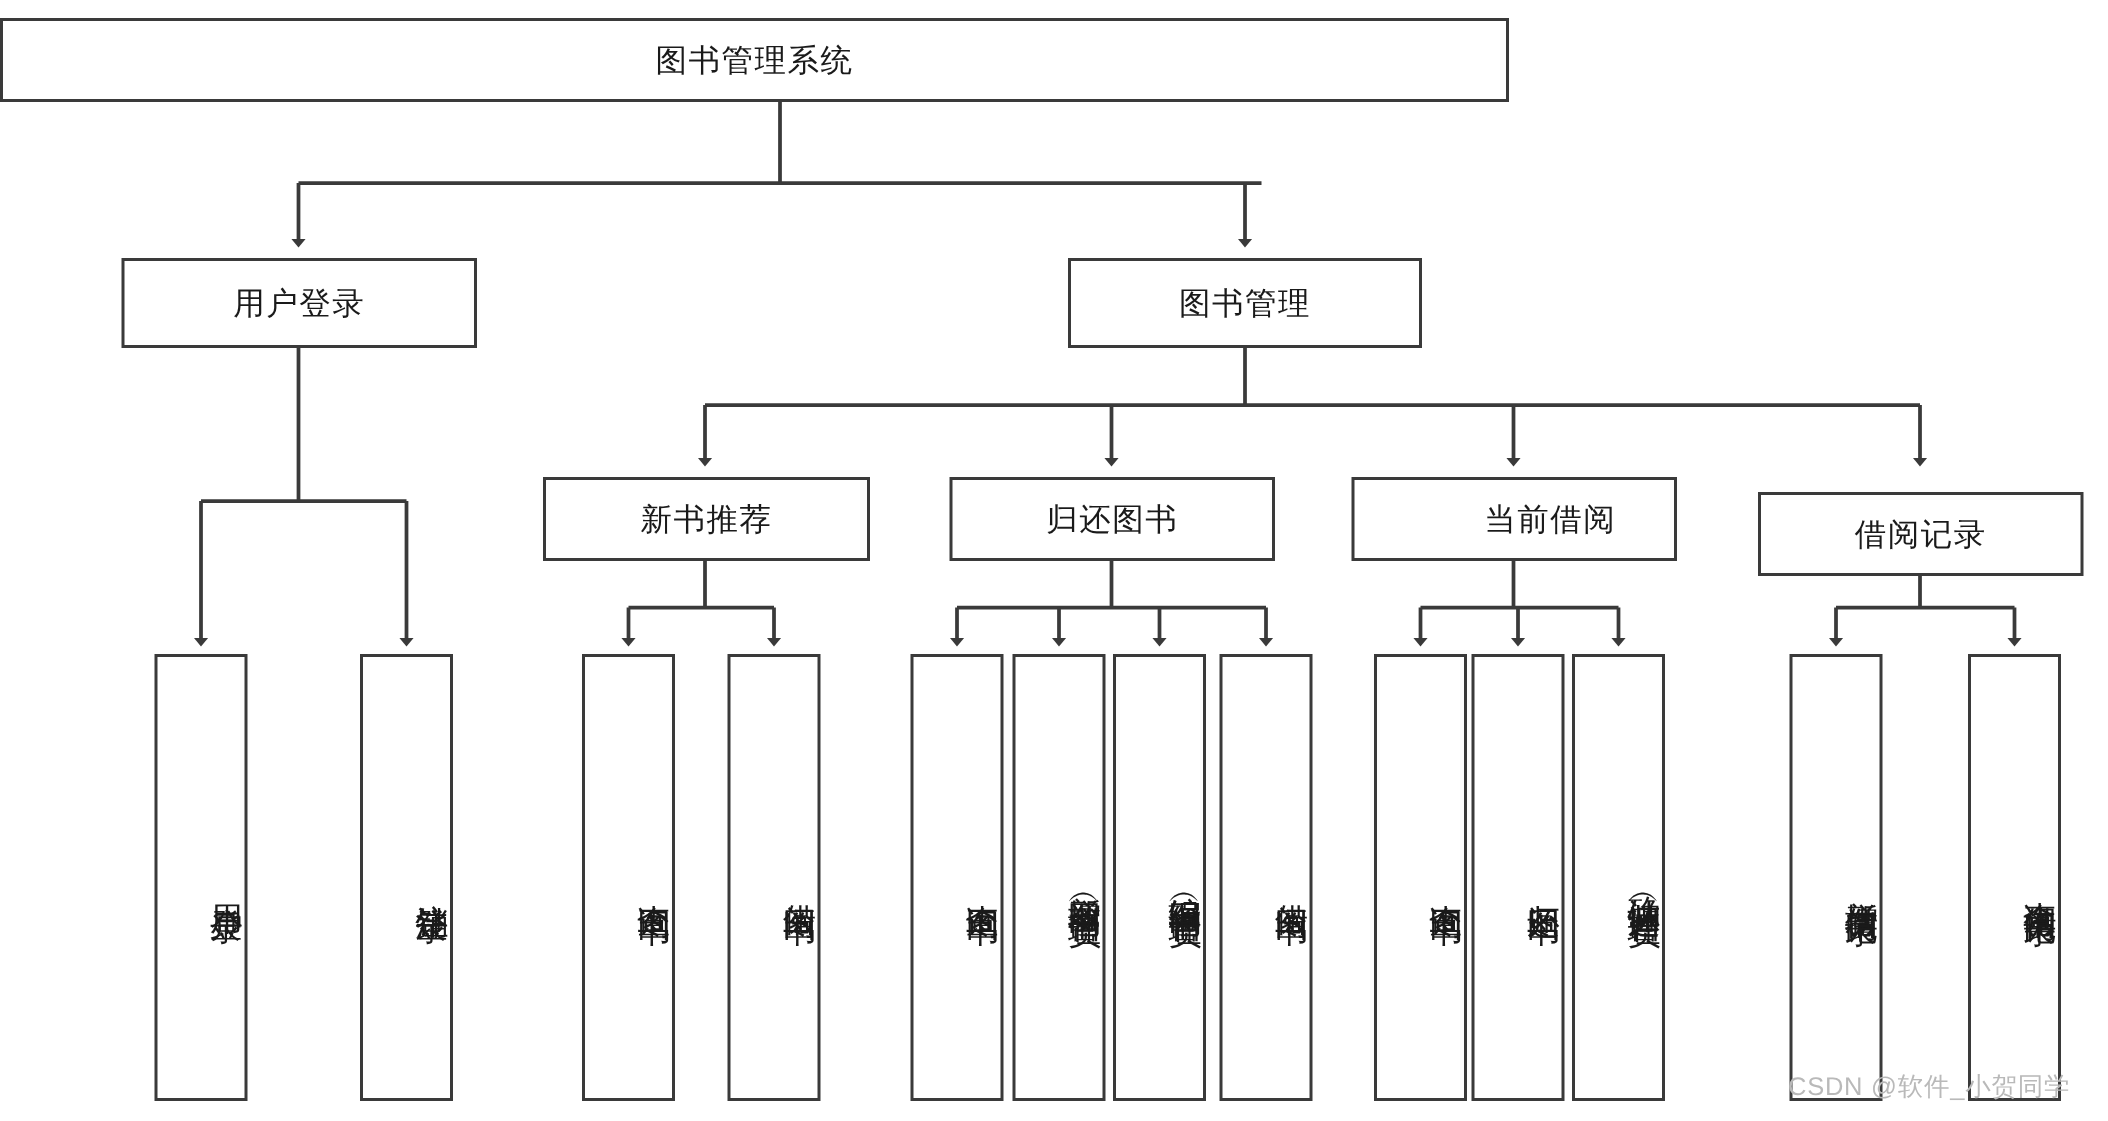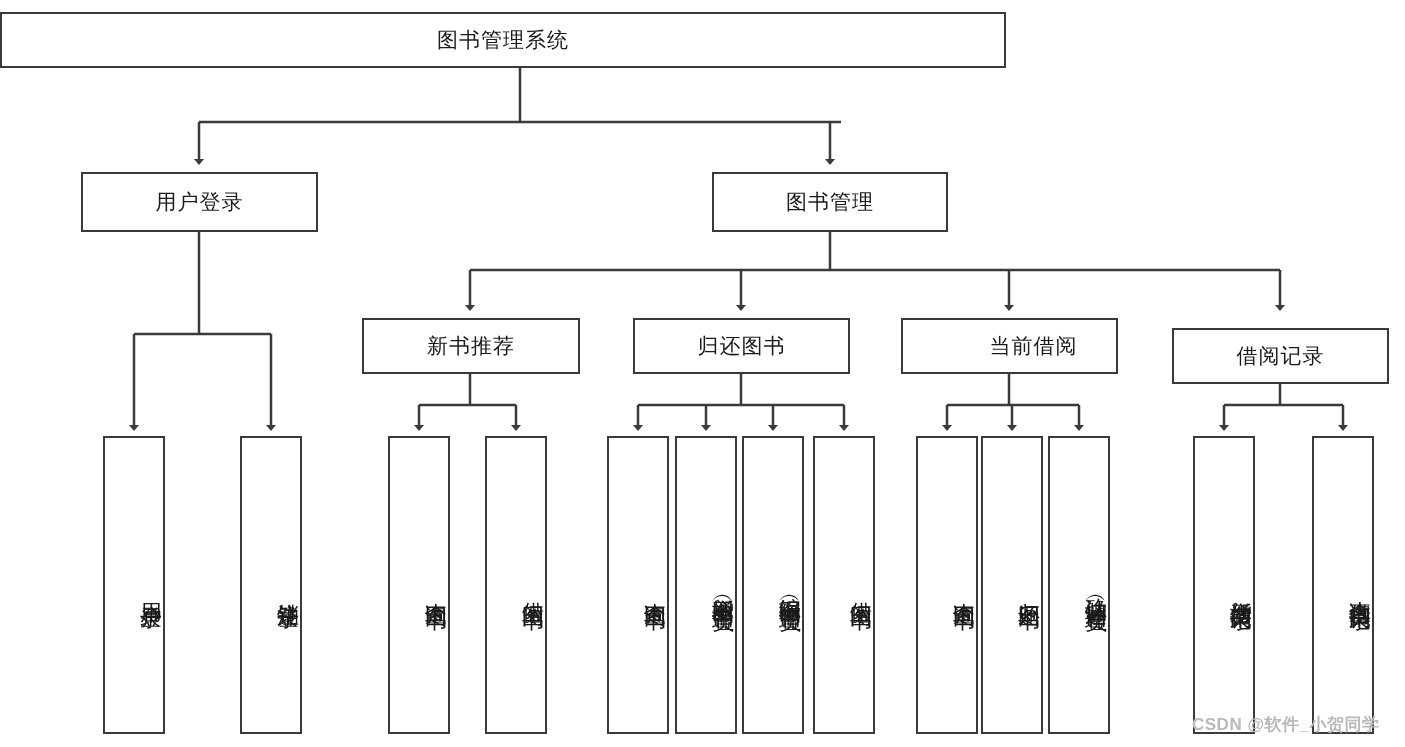--- a/index.html
+++ b/index.html
@@ -178,15 +178,15 @@
     <span class="vlabel">确认归还（管理员）</span>
   </div>
 
   <div class="node v" style="left:1193px; top:436px; width:62px; height:298px;">
     <span class="vlabel">新增借阅记录</span>
   </div>
   <div class="node v" style="left:1312px; top:436px; width:62px; height:298px;">
     <span class="vlabel">查询借阅记录</span>
   </div>
 
-  <div class="watermark" style="left:1192px; top:713px;font-weight:bold;">CSDN @软件_小贺同学</div>
+  <div class="watermark" style="left:1192px; top:713px;">CSDN @软件_小贺同学</div>
 
 </div>
 
 </body></html>

